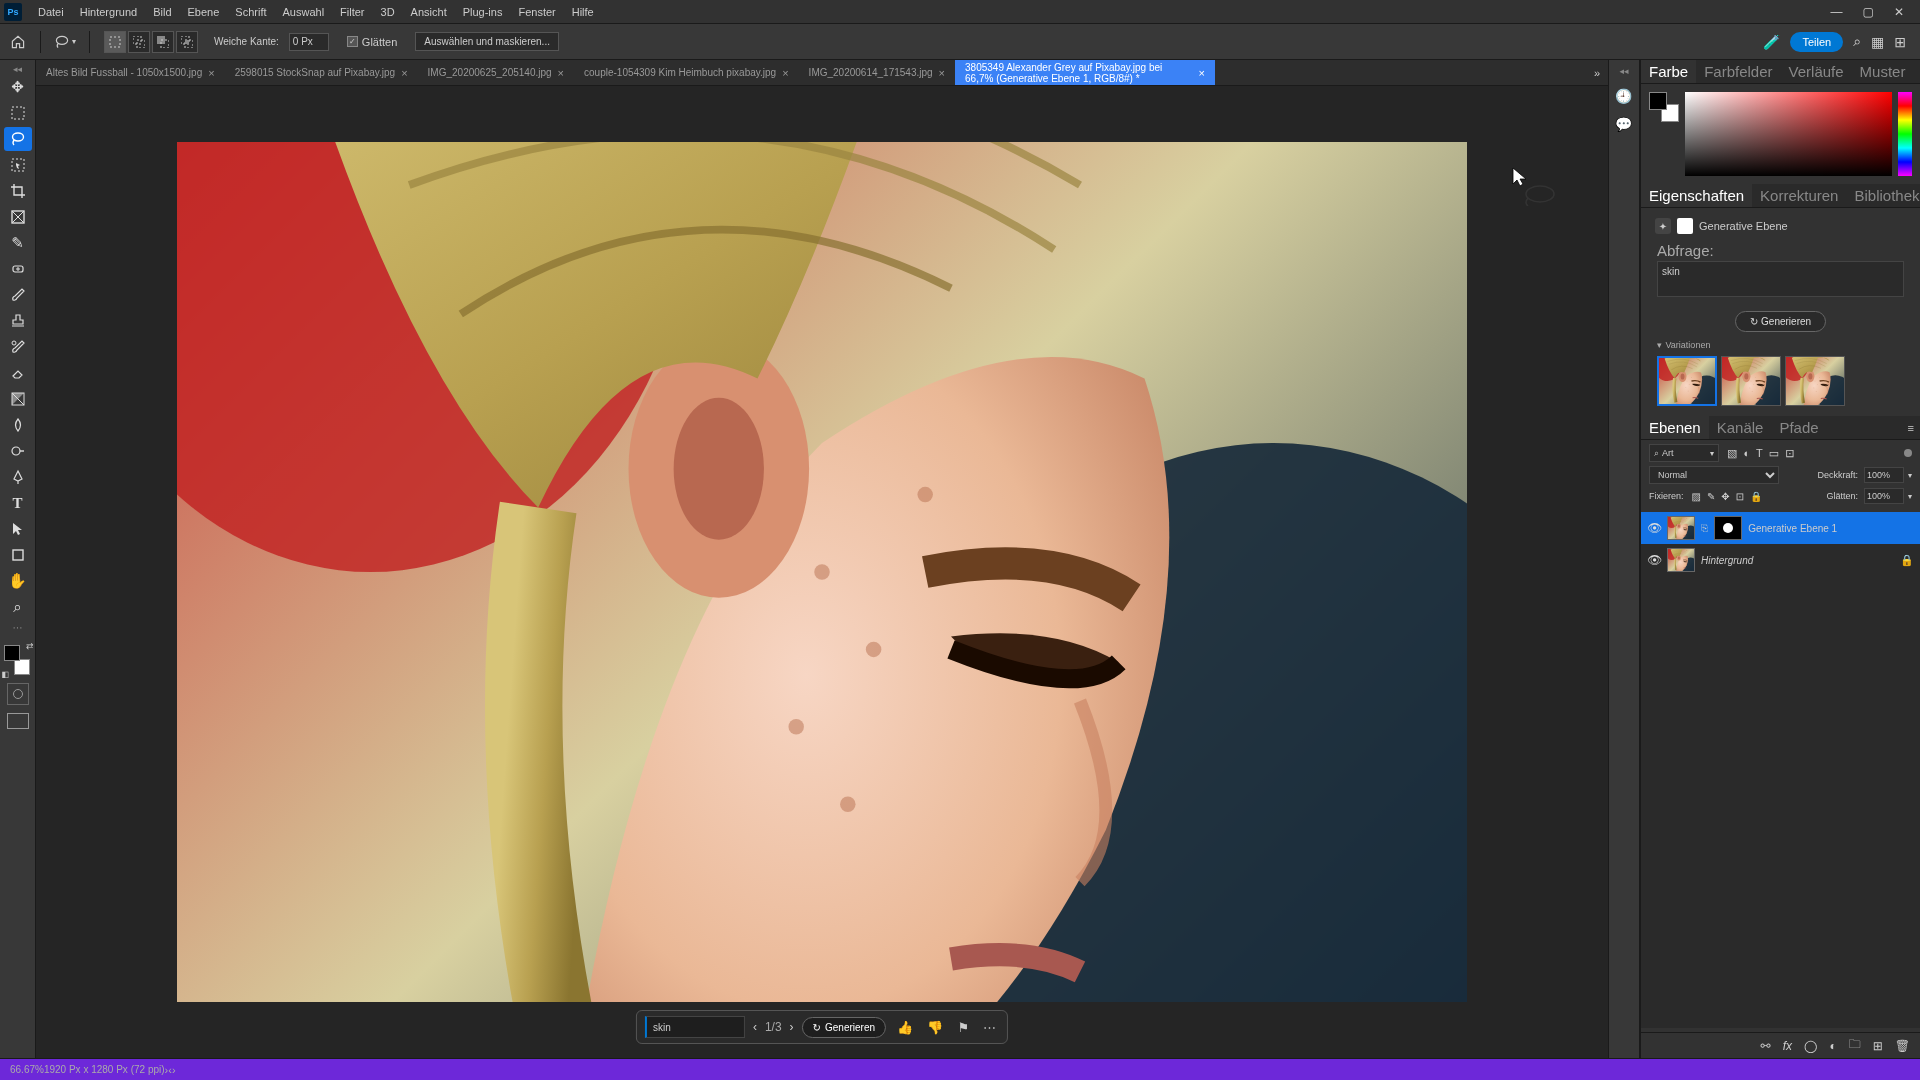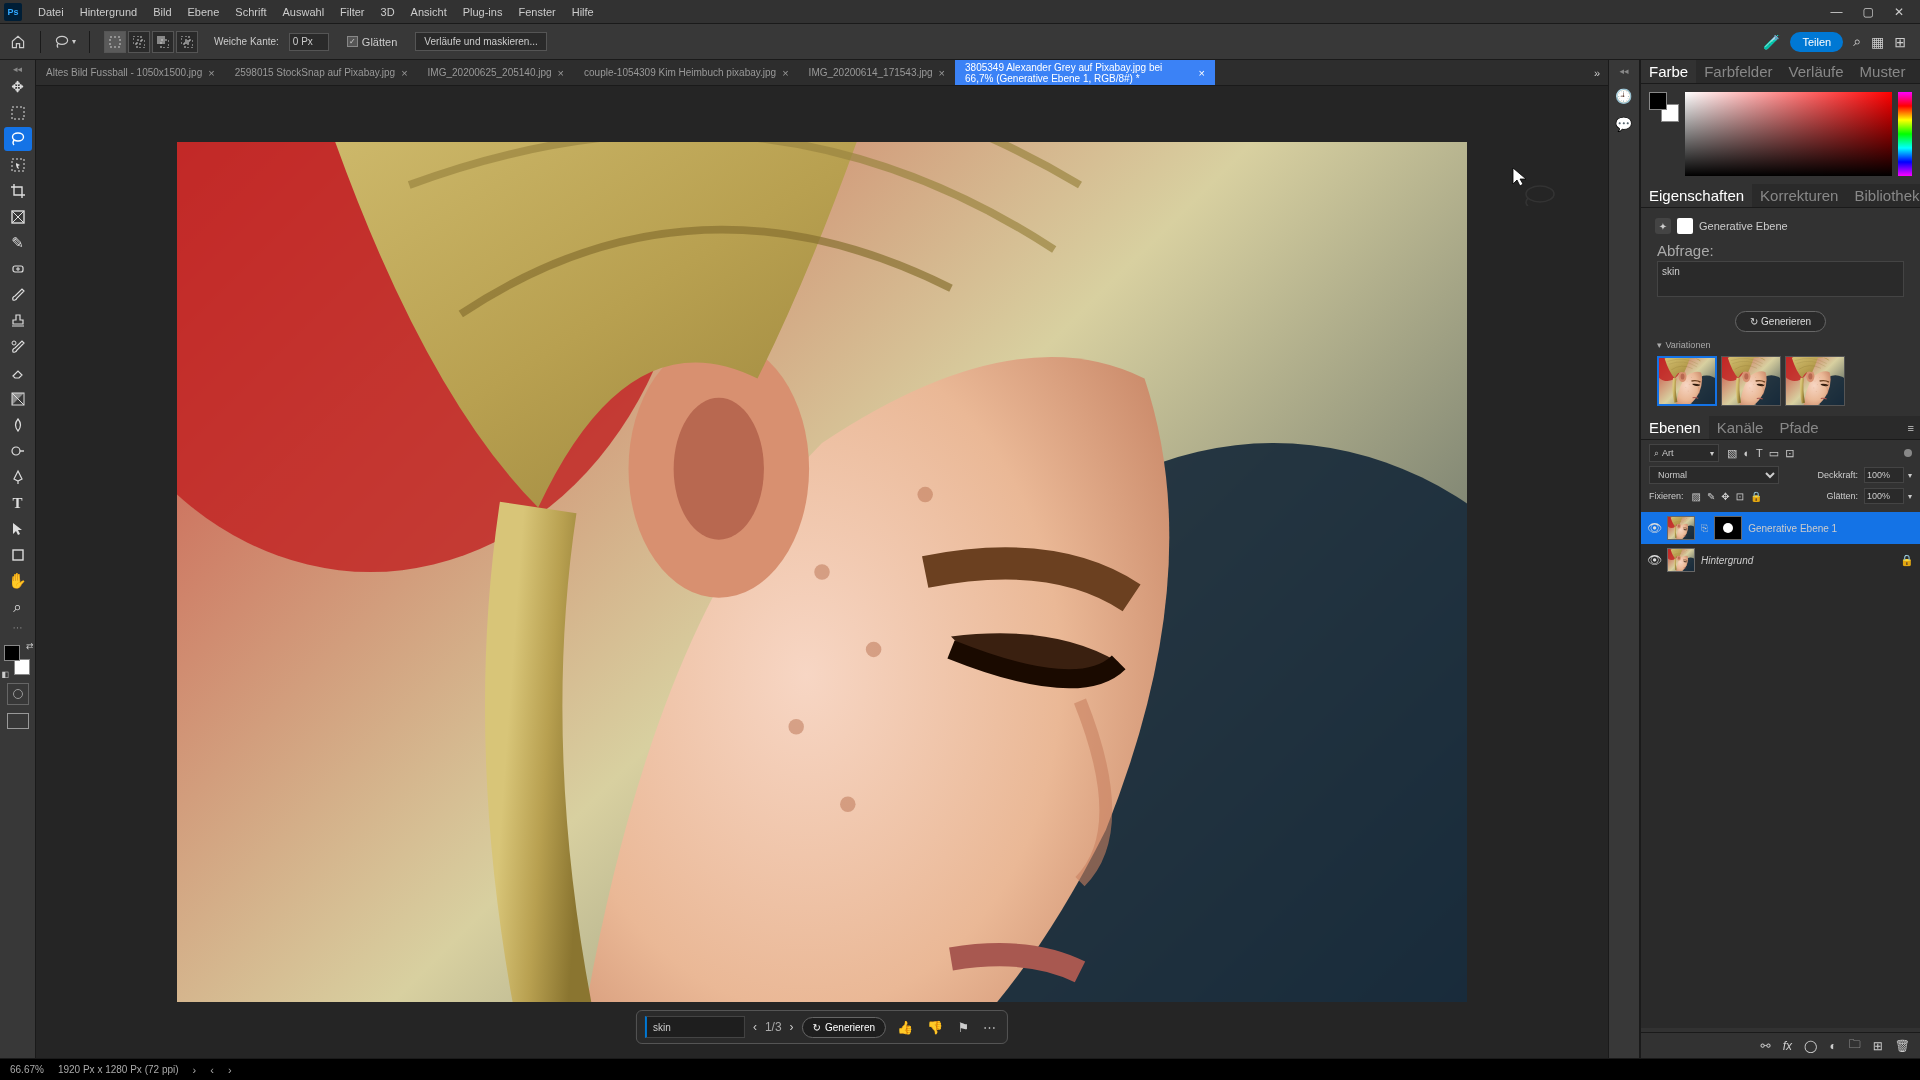--- a/index.html
+++ b/index.html
@@ -128,21 +128,21 @@
 .layer-thumb svg{width:100%;height:100%;}
 .link-chain{font-size:9px;}
 .mask-thumb { width: 28px; height: 24px; background: #000; border: 1px solid #666; display:flex;align-items:center;justify-content:center;}
 .mask-thumb .white-dot{width:10px;height:10px;background:#fff;border-radius:50%;}
 .layer-name { font-size: 10px; }
 .lock-icon { margin-left: auto; font-size: 11px; color:#ddd;}
 .layers-footer { height: 26px; border-top: 1px solid #1a1a1a; display: flex; align-items: center; justify-content: flex-end; gap: 12px; padding: 0 10px;}
 .layers-footer span { cursor: pointer; font-size: 12px;}
 
 
-.statusbar { height: 22px; background: #000000; display: flex; align-items: center; padding: 0 10px; gap: 14px; border-top: 1px solid #1a1a1a; font-size: 10px; color: #aaa;}
+.statusbar { height: 22px; background: #6d28d9; display: flex; align-items: center; padding: 0 10px; gap: 0; border-top: 1px solid #1a1a1a; font-size: 10px; color: #aaa;}
 .sb-arrow { cursor: pointer; font-size:11px;}
 .sb-scroll { flex: 1;}
 </style>
 </head>
 <body>
 
 <svg width="0" height="0" style="position:absolute">
 <defs>
 <radialGradient id="skin" cx="40%" cy="40%" r="70%">
   <stop offset="0%" stop-color="#f7d6c4"></stop>
@@ -246,21 +246,21 @@
           <rect x="4" y="4" width="4" height="4" fill="#888"></rect>
         </svg>
       </div>
   </div>
   <span class="opt-label">Weiche Kante:</span>
   <input class="opt-input" value="0 Px" style="">
   <label class="opt-check">
     <span style="display:inline-flex;width:11px;height:11px;border:1px solid #888;background:#555;align-items:center;justify-content:center;font-size:8px;">✓</span>
     <span>Glätten</span>
   </label>
-  <button class="opt-button">Verläufe und maskieren...</button>
+  <button class="opt-button">Auswählen und maskieren...</button>
   <div class="options-right">
     <span class="right-icon">🧪</span>
     <button class="share-btn">Teilen</button>
     <span class="right-icon">⌕</span>
     <span class="right-icon">▦</span>
     <span class="right-icon">⊞</span>
   </div>
 </div>
 
 <div class="main">

